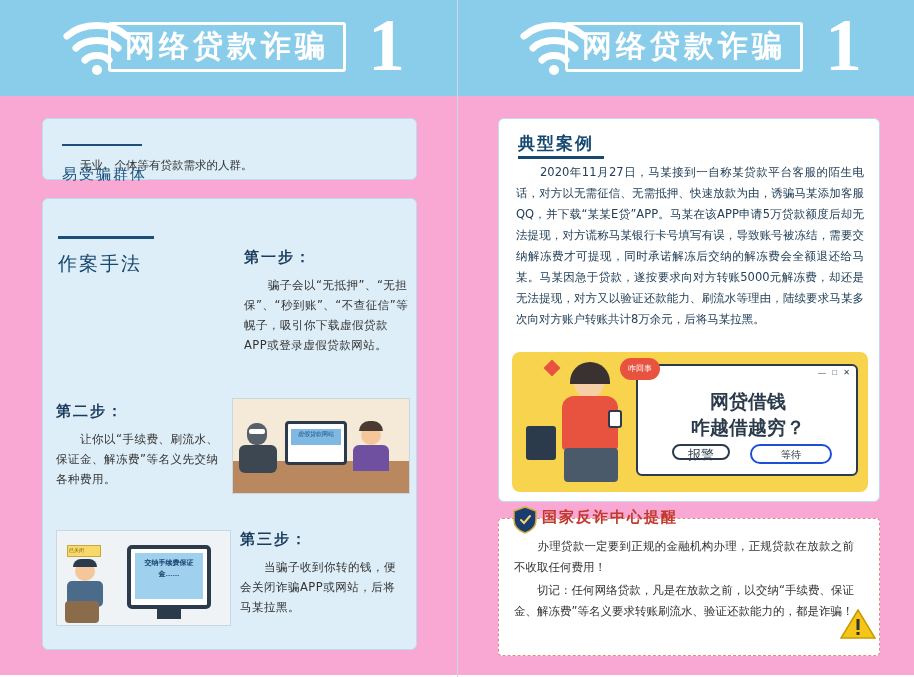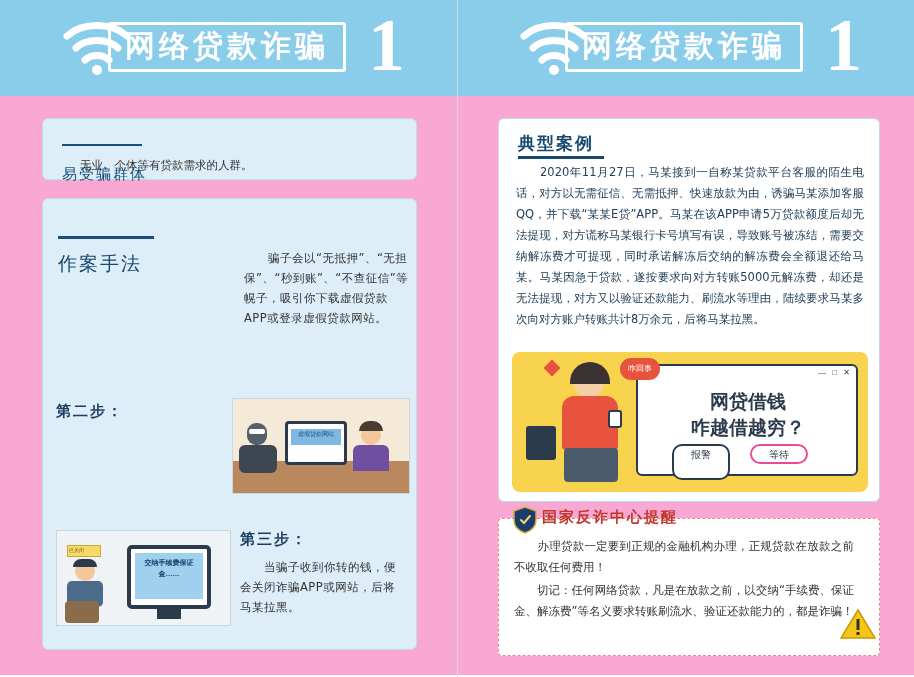--- a/index.html
+++ b/index.html
@@ -164,25 +164,27 @@
     <div class="lcard card-victims"></div>
     <div class="sec-title v">易受骗群体</div>
     <div class="underline ul-v"></div>
     <div class="victim-text">无业、个体等有贷款需求的人群。</div>
 
     <div class="lcard card-methods"></div>
     <div class="sec-title m">作案手法</div>
     <div class="underline ul-m"></div>
 
     <div class="step-block" style="left:244px; top:248px; width:166px;">
+      <div class="step-title">第一步：</div>
       <div class="step-body">　　骗子会以“无抵押”、“无担保”、“秒到账”、“不查征信”等幌子，吸引你下载虚假贷款APP或登录虚假贷款网站。</div>
     </div>
 
     <div class="step-block" style="left:56px; top:402px; width:166px;">
       <div class="step-title">第二步：</div>
+      <div class="step-body">　　让你以“手续费、刷流水、保证金、解冻费”等名义先交纳各种费用。</div>
     </div>
     <div class="illus" style="left:232px; top:398px; width:178px; height:96px; background:#f4ead7;">
       <div style="position:absolute;left:0;top:62px;width:178px;height:34px;background:#b9885f;"></div>
 
       <div style="position:absolute;left:14px;top:24px;width:20px;height:22px;border-radius:9px;background:#55606b;"></div>
       <div style="position:absolute;left:16px;top:30px;width:16px;height:5px;background:#fff;border-radius:2px;"></div>
       <div style="position:absolute;left:6px;top:46px;width:38px;height:28px;background:#3d4752;border-radius:6px;"></div>
 
       <div style="position:absolute;left:52px;top:22px;width:62px;height:44px;background:#fff;border:3px solid #2c3b4c;border-radius:4px;"></div>
       <div style="position:absolute;left:58px;top:30px;width:50px;height:16px;background:#7fb9e3;"></div>
@@ -235,22 +237,22 @@
   <div class="case-title">典型案例</div>
   <div class="underline ul-case"></div>
   <div class="case-text">　　2020年11月27日，马某接到一自称某贷款平台客服的陌生电话，对方以无需征信、无需抵押、快速放款为由，诱骗马某添加客服QQ，并下载“某某E贷”APP。马某在该APP申请5万贷款额度后却无法提现，对方谎称马某银行卡号填写有误，导致账号被冻结，需要交纳解冻费才可提现，同时承诺解冻后交纳的解冻费会全额退还给马某。马某因急于贷款，遂按要求向对方转账5000元解冻费，却还是无法提现，对方又以验证还款能力、刷流水等理由，陆续要求马某多次向对方账户转账共计8万余元，后将马某拉黑。</div>
 
   <div class="case-illus">
 
     <div style="position:absolute;left:124px;top:12px;width:222px;height:112px;background:#fff;border:2px solid #2c3b4c;border-radius:6px;"></div>
     <div style="position:absolute;left:306px;top:16px;width:36px;height:10px;font-size:8px;color:#2c3b4c;letter-spacing:2px;">— □ ✕</div>
     <div style="position:absolute;left:146px;top:36px;width:180px;text-align:center;font-size:19px;font-weight:bold;color:#2c3b4c;line-height:26px;font-family:'DejaVu Sans','Liberation Sans',sans-serif;white-space:pre-line;">网贷借钱
 咋越借越穷？</div>
-    <div style="position:absolute;left:160px;top:92px;width:58px;height:36px;border:2px solid #2c3b4c;border-radius:10px;background:#fff;font-size:10px;color:#2c3b4c;text-align:center;line-height:17px;">报警</div>
-    <div style="position:absolute;left:238px;top:92px;width:58px;height:20px;border:2px solid #ec4899;border-radius:10px;background:#fff;font-size:10px;color:#2c3b4c;text-align:center;line-height:17px;">等待</div>
+    <div style="position:absolute;left:160px;top:92px;width:58px;height:16px;border:2px solid #2c3b4c;border-radius:10px;background:#fff;font-size:13px;color:#2c3b4c;text-align:center;line-height:17px;">报警</div>
+    <div style="position:absolute;left:238px;top:92px;width:82px;height:20px;border:2px solid #1d4ed8;border-radius:10px;background:#fff;font-size:10px;color:#2c3b4c;text-align:center;line-height:17px;">等待</div>
 
     <div style="position:absolute;left:62px;top:16px;width:30px;height:30px;border-radius:50%;background:#f6cfa6;"></div>
     <div style="position:absolute;left:58px;top:10px;width:40px;height:22px;border-radius:20px 20px 0 0;background:#3a3230;"></div>
     <div style="position:absolute;left:50px;top:44px;width:56px;height:54px;background:#e8533f;border-radius:12px 12px 4px 4px;"></div>
     <div style="position:absolute;left:52px;top:96px;width:54px;height:34px;background:#4a5a6b;border-radius:4px;"></div>
     <div style="position:absolute;left:96px;top:58px;width:14px;height:18px;background:#fff;border:2px solid #2c3b4c;border-radius:3px;"></div>
 
     <div style="position:absolute;left:14px;top:74px;width:30px;height:34px;background:#2c3b4c;border-radius:3px;"></div>
 
     <div style="position:absolute;left:34px;top:10px;width:12px;height:12px;background:#e8533f;transform:rotate(45deg);"></div>

